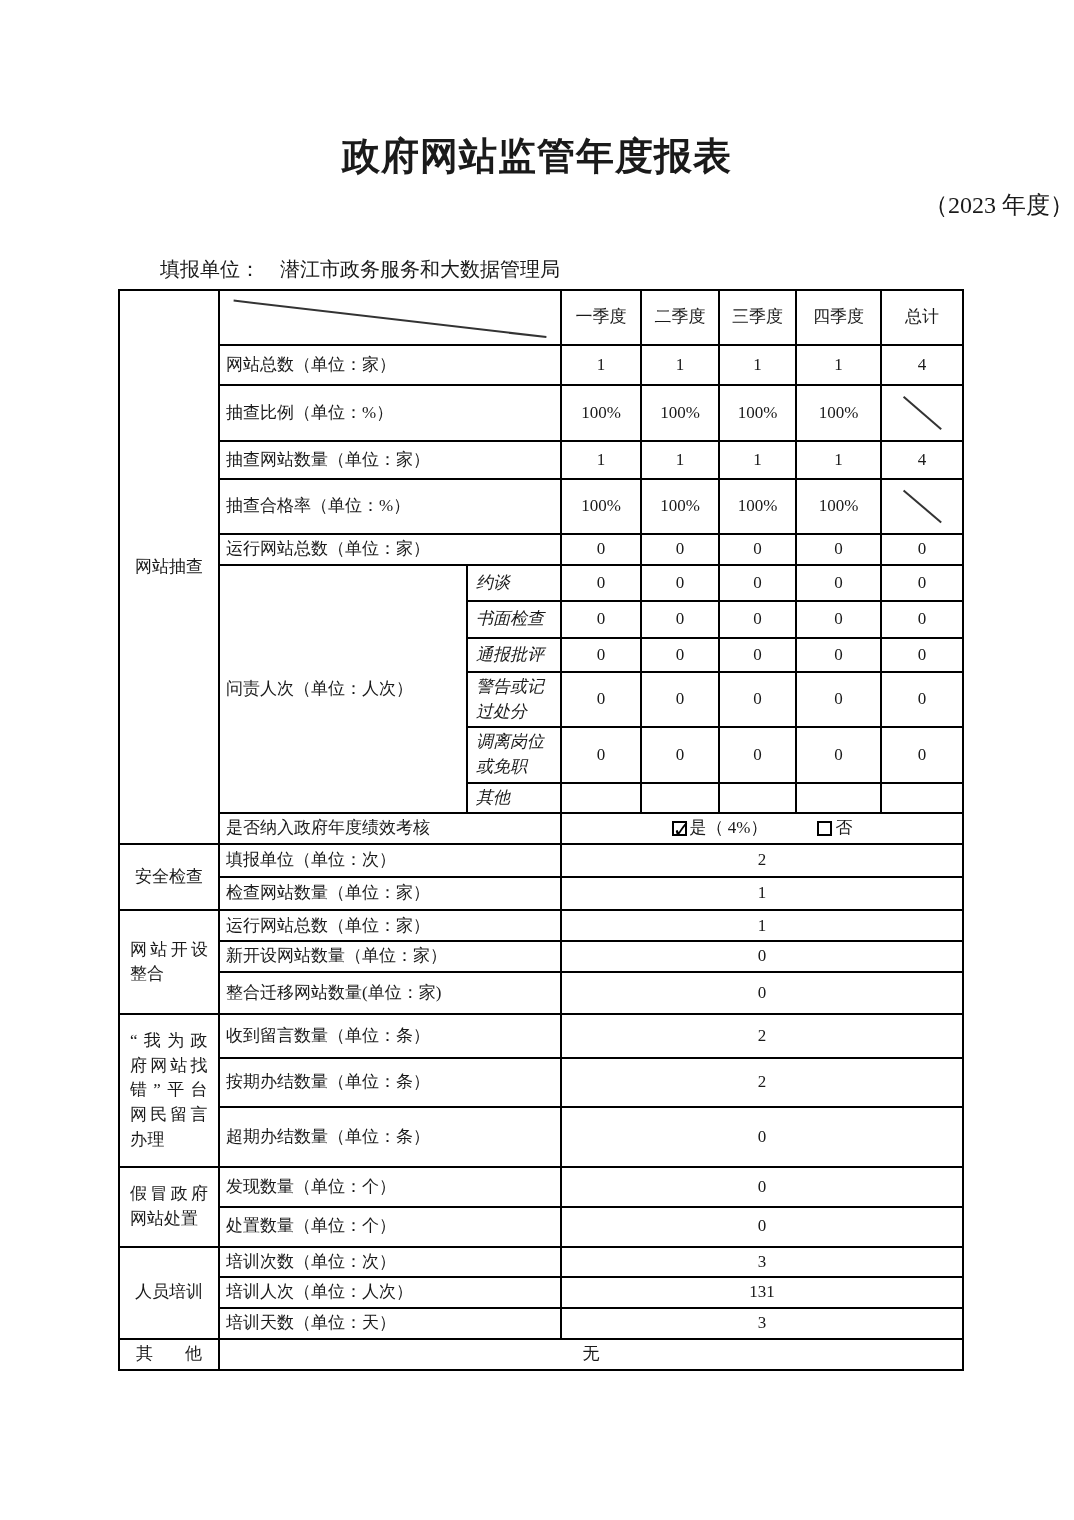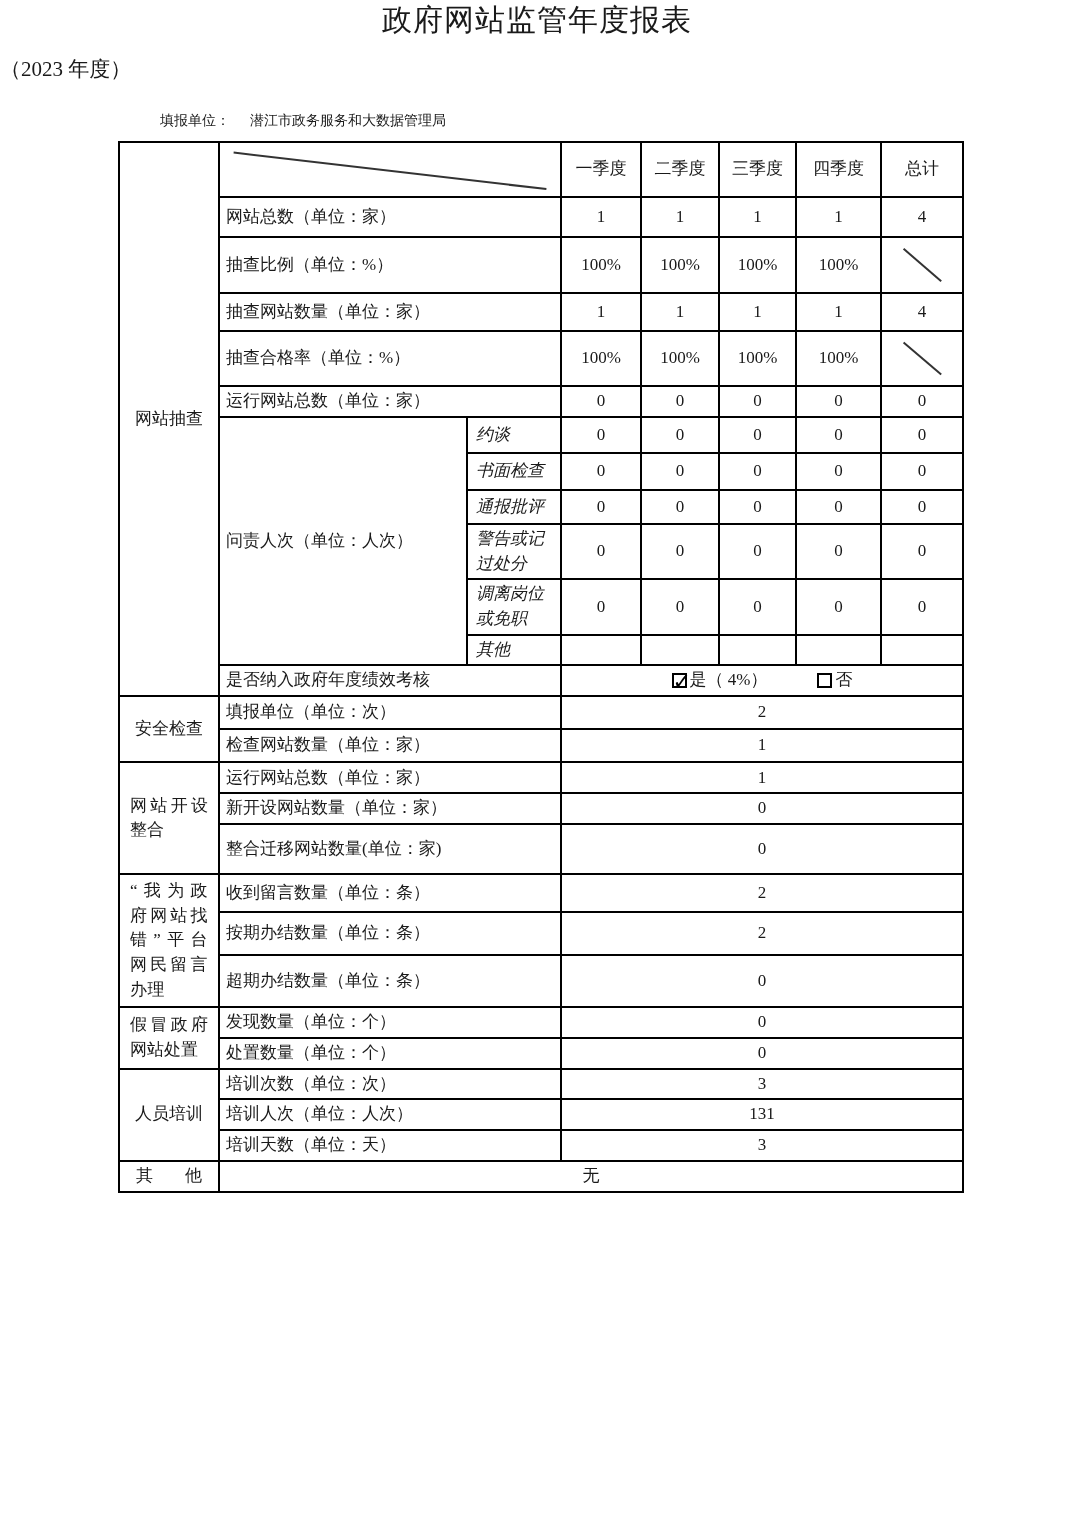--- a/index.html
+++ b/index.html
@@ -6,34 +6,35 @@
   html,body { background:#ffffff; }
   body {
     width:1074px; height:1520px;
     font-family:"Liberation Serif","DejaVu Serif",serif;
     color:#1a1a1a;
     position:relative;
   }
   .page { width:1074px; height:1520px; background:#ffffff; }
 
   .title {
+    padding-top:136px;
     text-align:center;
-    font-size:30px; font-weight:normal;
+    font-size:38px; font-weight:bold;
     line-height:40px;
     letter-spacing:1px;
   }
   .subtitle {
     margin-top:16px;
-    text-align:left;
-    font-size:21px; line-height:26px;
+    text-align:right;
+    font-size:24px; line-height:26px;
   }
   .unit-line {
-    margin-top:26px;
+    margin-top:38px;
     margin-left:160px;
-    font-size:14px; line-height:26px;
+    font-size:20px; line-height:26px;
   }
   .unit-line .unit-name { margin-left:20px; }
 
   table.report {
     margin:7px 0 0 118px;
     border-collapse:collapse;
     table-layout:fixed;
     width:844px;
   }
   table.report td {
@@ -41,21 +42,21 @@
     vertical-align:middle;
     font-size:17px;
     line-height:1.45;
     overflow:hidden;
   }
   td.lbl { text-align:left; padding:2px 6px 2px 6px; }
   td.sub { text-align:left; padding:2px 4px 2px 8px; line-height:1.55;font-style:italic; }
   td.val { text-align:center; padding:1px 3px; }
   td.hdr { text-align:center;margin-top:40px; }
   td.group { text-align:center; padding:20px 8px; }
-  td.jgroup { text-align:justify; padding:4px 10px; }
+  td.jgroup { text-align:justify; padding:14px 10px; }
   td.g-setup { line-height:2.3; }
   td.g-fake  { line-height:1.7; }
   td.g-feedback { font-size:14px; line-height:2.55; letter-spacing:0.5px; }
   td.spread { text-align:justify; text-align-last:justify; padding:2px 16px; }
 
   td.diag, td.na { position:relative; }
   .diag-svg { position:absolute; left:0; top:0; width:100%; height:100%; display:block; }
   .diag-svg line { stroke:#333; stroke-width:2; }
 
   .assess-cell { }
@@ -247,21 +248,21 @@
 
     <tr style="height:31px">
       <td class="jgroup g-setup" rowspan="3">网站开设整合</td>
       <td class="lbl" colspan="2">运行网站总数（单位：家）</td>
       <td class="val" colspan="5">1</td>
     </tr>
     <tr style="height:30px">
       <td class="lbl" colspan="2">新开设网站数量（单位：家）</td>
       <td class="val" colspan="5">0</td>
     </tr>
-    <tr style="height:50px">
+    <tr style="height:42px">
       <td class="lbl" colspan="2">整合迁移网站数量(单位：家)</td>
       <td class="val" colspan="5">0</td>
     </tr>
 
     <tr style="height:31px">
       <td class="jgroup g-feedback" rowspan="3">“我为政府网站找错”平台网民留言办理</td>
       <td class="lbl" colspan="2">收到留言数量（单位：条）</td>
       <td class="val" colspan="5">2</td>
     </tr>
     <tr style="height:35px">

